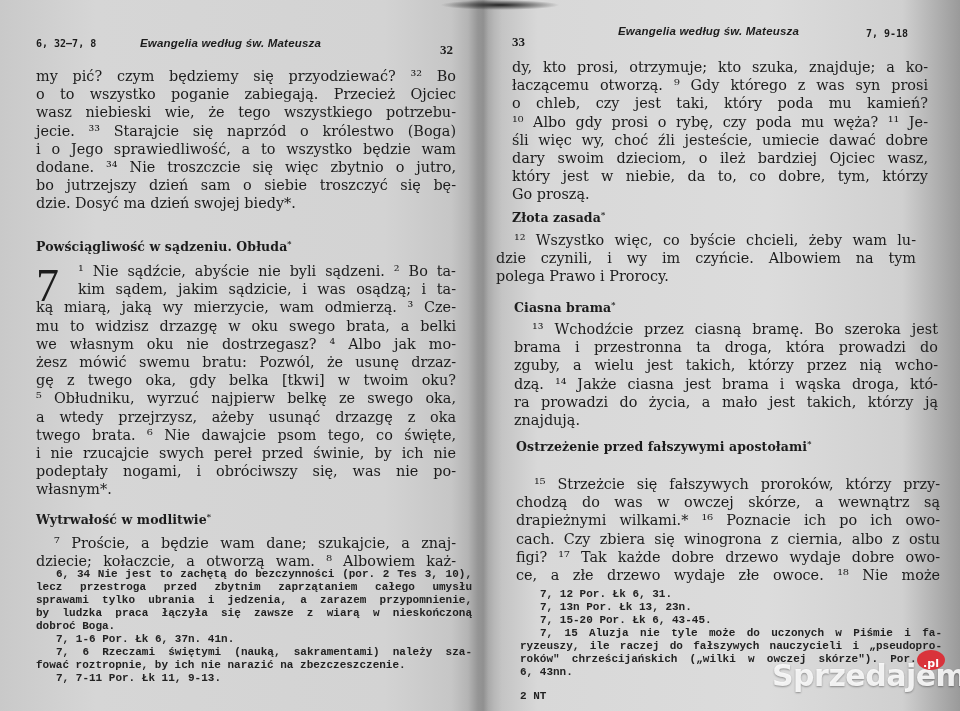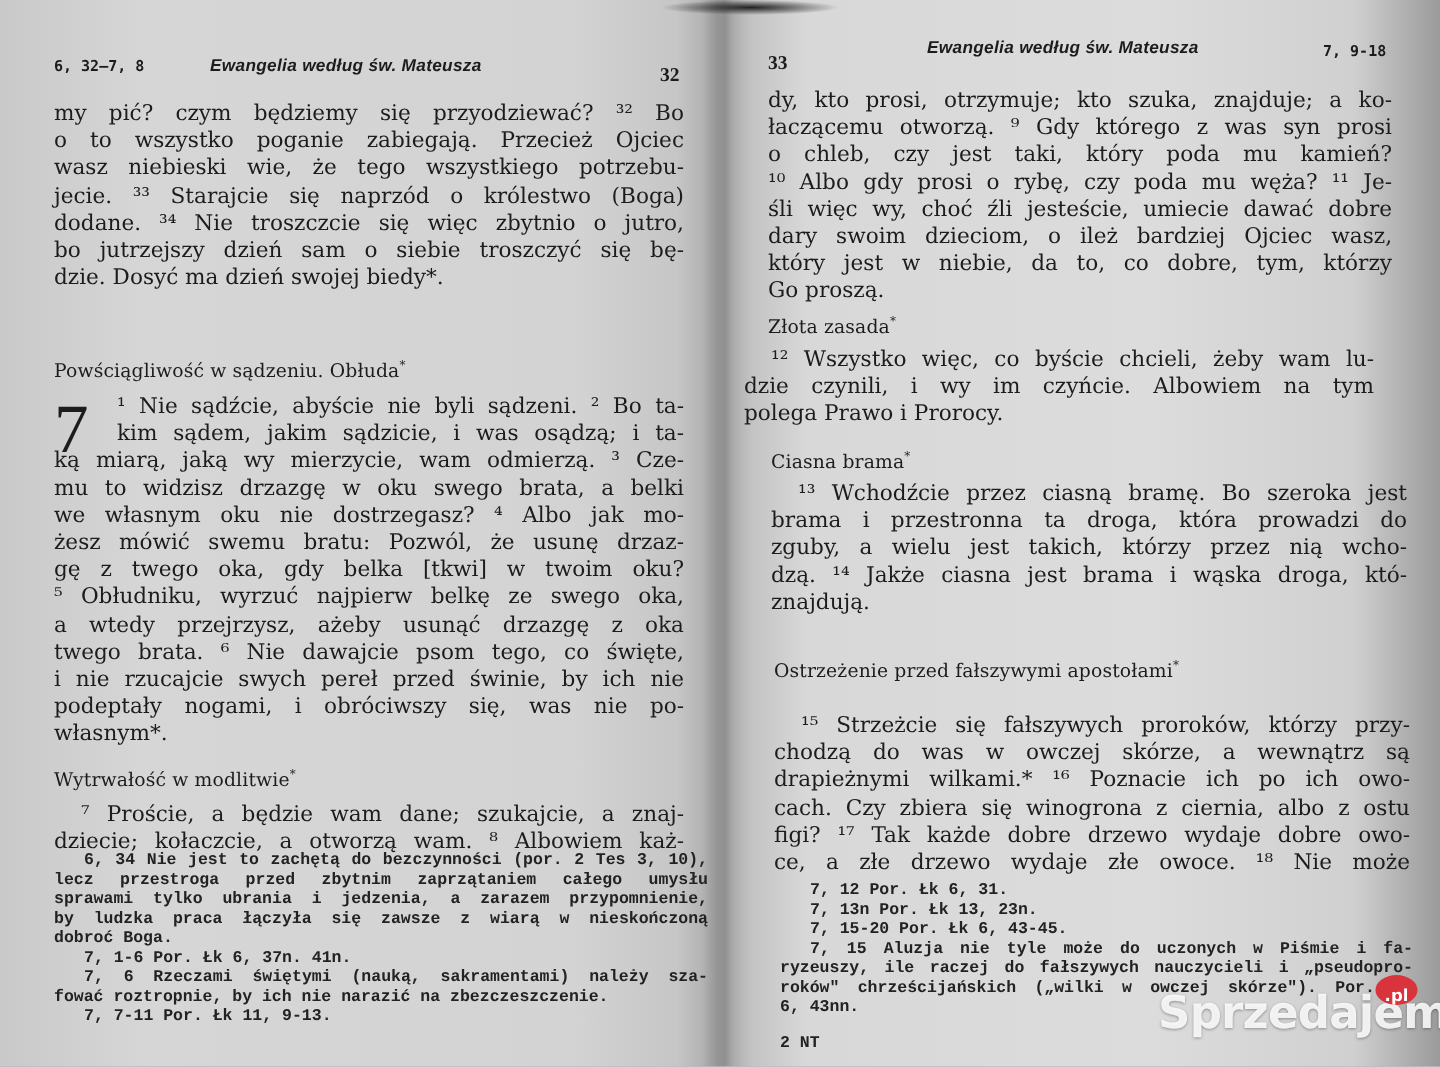--- a/index.html
+++ b/index.html
@@ -32,21 +32,21 @@
     .rh-title { font-style: italic; font-weight: bold; font-family: "Liberation Sans", sans-serif; font-size: 11.5px; letter-spacing: 0.2px; }
     .pageno { font-size: 13px; font-weight: bold; font-family: "Liberation Serif", serif; }
 
     .text {
       position: absolute; font-family: "DejaVu Serif", serif; font-size: 14.4px; line-height: 18.2px;
       text-align: justify; text-align-last: auto;
     }
     .line { display: block; white-space: nowrap; text-align: justify; text-align-last: justify; }
     .line.last { text-align-last: left; }
     .heading {
-      position: absolute; font-family: "DejaVu Serif", serif; font-weight: normal; font-size: 12.5px;
+      position: absolute; font-family: "DejaVu Serif", serif; font-weight: bold; font-size: 12.5px;
       letter-spacing: 0.1px;
     }
     .star { font-size: 8px; vertical-align: super; line-height: 0; }
     .chapter-num {
       position: absolute; font-family: "Liberation Serif", serif; font-size: 46px; line-height: 40px;
     }
     .notes {
       position: absolute; font-family: "Liberation Mono", "DejaVu Sans Mono", monospace; font-size: 11px;
       line-height: 13px; font-weight: bold; color: #222;
     }
@@ -80,20 +80,21 @@
     <div class="running-head" style="left:140px;">
       <span class="rh-title">Ewangelia według św. Mateusza</span>
     </div>
     <div class="running-head pageno" style="left:440px; top:42px;">32</div>
 
     <div class="text" style="left:36px; top:67px; width:420px;">
       <span class="line">my pić? czym będziemy się przyodziewać? ³² Bo</span>
       <span class="line">o to wszystko poganie zabiegają. Przecież Ojciec</span>
       <span class="line">wasz niebieski wie, że tego wszystkiego potrzebu-</span>
       <span class="line">jecie. ³³ Starajcie się naprzód o królestwo (Boga)</span>
+      <span class="line">i o Jego sprawiedliwość, a to wszystko będzie wam</span>
       <span class="line">dodane. ³⁴ Nie troszczcie się więc zbytnio o jutro,</span>
       <span class="line">bo jutrzejszy dzień sam o siebie troszczyć się bę-</span>
       <span class="line last">dzie. Dosyć ma dzień swojej biedy*.</span>
     </div>
 
     <div class="heading" style="left:36px; top:239px;">
       <span>Powściągliwość w sądzeniu. Obłuda</span><span class="star">*</span>
     </div>
     <div class="chapter-num" style="left:36px; top:266px;">7</div>
     <div class="text" style="left:36px; top:262px; width:420px;">
@@ -131,21 +132,21 @@
       <span class="line last">fować roztropnie, by ich nie narazić na zbezczeszczenie.</span>
       <span class="line last indent">7, 7-11 Por. Łk 11, 9-13.</span>
     </div>
   </div>
 
   <div class="page page-right">
     <div class="running-head pageno" style="left:22px; top:34px;">33</div>
     <div class="running-head" style="left:128px; top:24px;">
       <span class="rh-title">Ewangelia według św. Mateusza</span>
     </div>
-    <div class="running-head" style="left:392px; top:26px;">
+    <div class="running-head" style="left:376px; top:26px;">
       <span class="rh-ref">7, 9-18</span>
     </div>
 
     <div class="text" style="left:22px; top:58px; width:416px;">
       <span class="line">dy, kto prosi, otrzymuje; kto szuka, znajduje; a ko-</span>
       <span class="line">łaczącemu otworzą. ⁹ Gdy którego z was syn prosi</span>
       <span class="line">o chleb, czy jest taki, który poda mu kamień?</span>
       <span class="line">¹⁰ Albo gdy prosi o rybę, czy poda mu węża? ¹¹ Je-</span>
       <span class="line">śli więc wy, choć źli jesteście, umiecie dawać dobre</span>
       <span class="line">dary swoim dzieciom, o ileż bardziej Ojciec wasz,</span>
@@ -163,20 +164,21 @@
     </div>
 
     <div class="heading" style="left:24px; top:300px;">
       <span>Ciasna brama</span><span class="star">*</span>
     </div>
     <div class="text" style="left:24px; top:320px; width:424px;">
       <span class="line" style="padding-left:18px;">¹³ Wchodźcie przez ciasną bramę. Bo szeroka jest</span>
       <span class="line">brama i przestronna ta droga, która prowadzi do</span>
       <span class="line">zguby, a wielu jest takich, którzy przez nią wcho-</span>
       <span class="line">dzą. ¹⁴ Jakże ciasna jest brama i wąska droga, któ-</span>
+      <span class="line">ra prowadzi do życia, a mało jest takich, którzy ją</span>
       <span class="line last">znajdują.</span>
     </div>
 
     <div class="heading" style="left:26px; top:439px;">
       <span>Ostrzeżenie przed fałszywymi apostołami</span><span class="star">*</span>
     </div>
     <div class="text" style="left:26px; top:475px; width:424px;">
       <span class="line" style="padding-left:18px;">¹⁵ Strzeżcie się fałszywych proroków, którzy przy-</span>
       <span class="line">chodzą do was w owczej skórze, a wewnątrz są</span>
       <span class="line">drapieżnymi wilkami.* ¹⁶ Poznacie ich po ich owo-</span>

